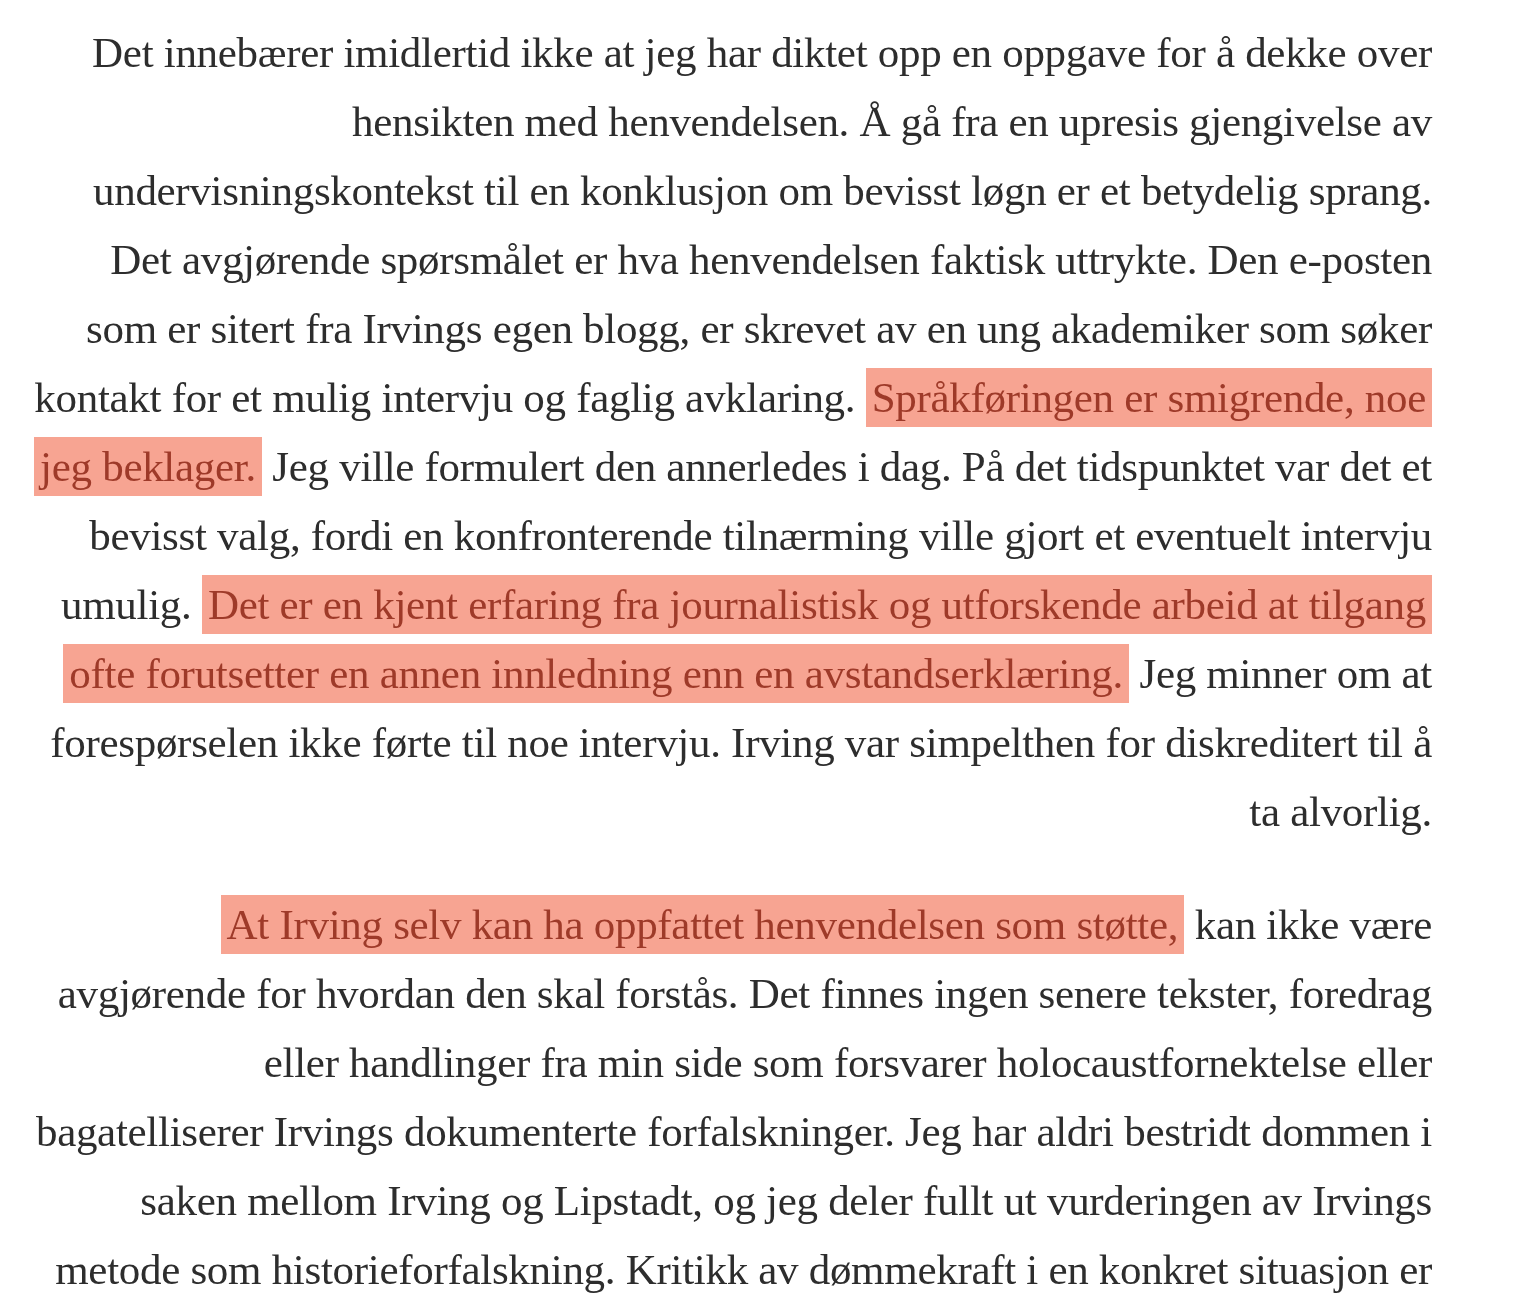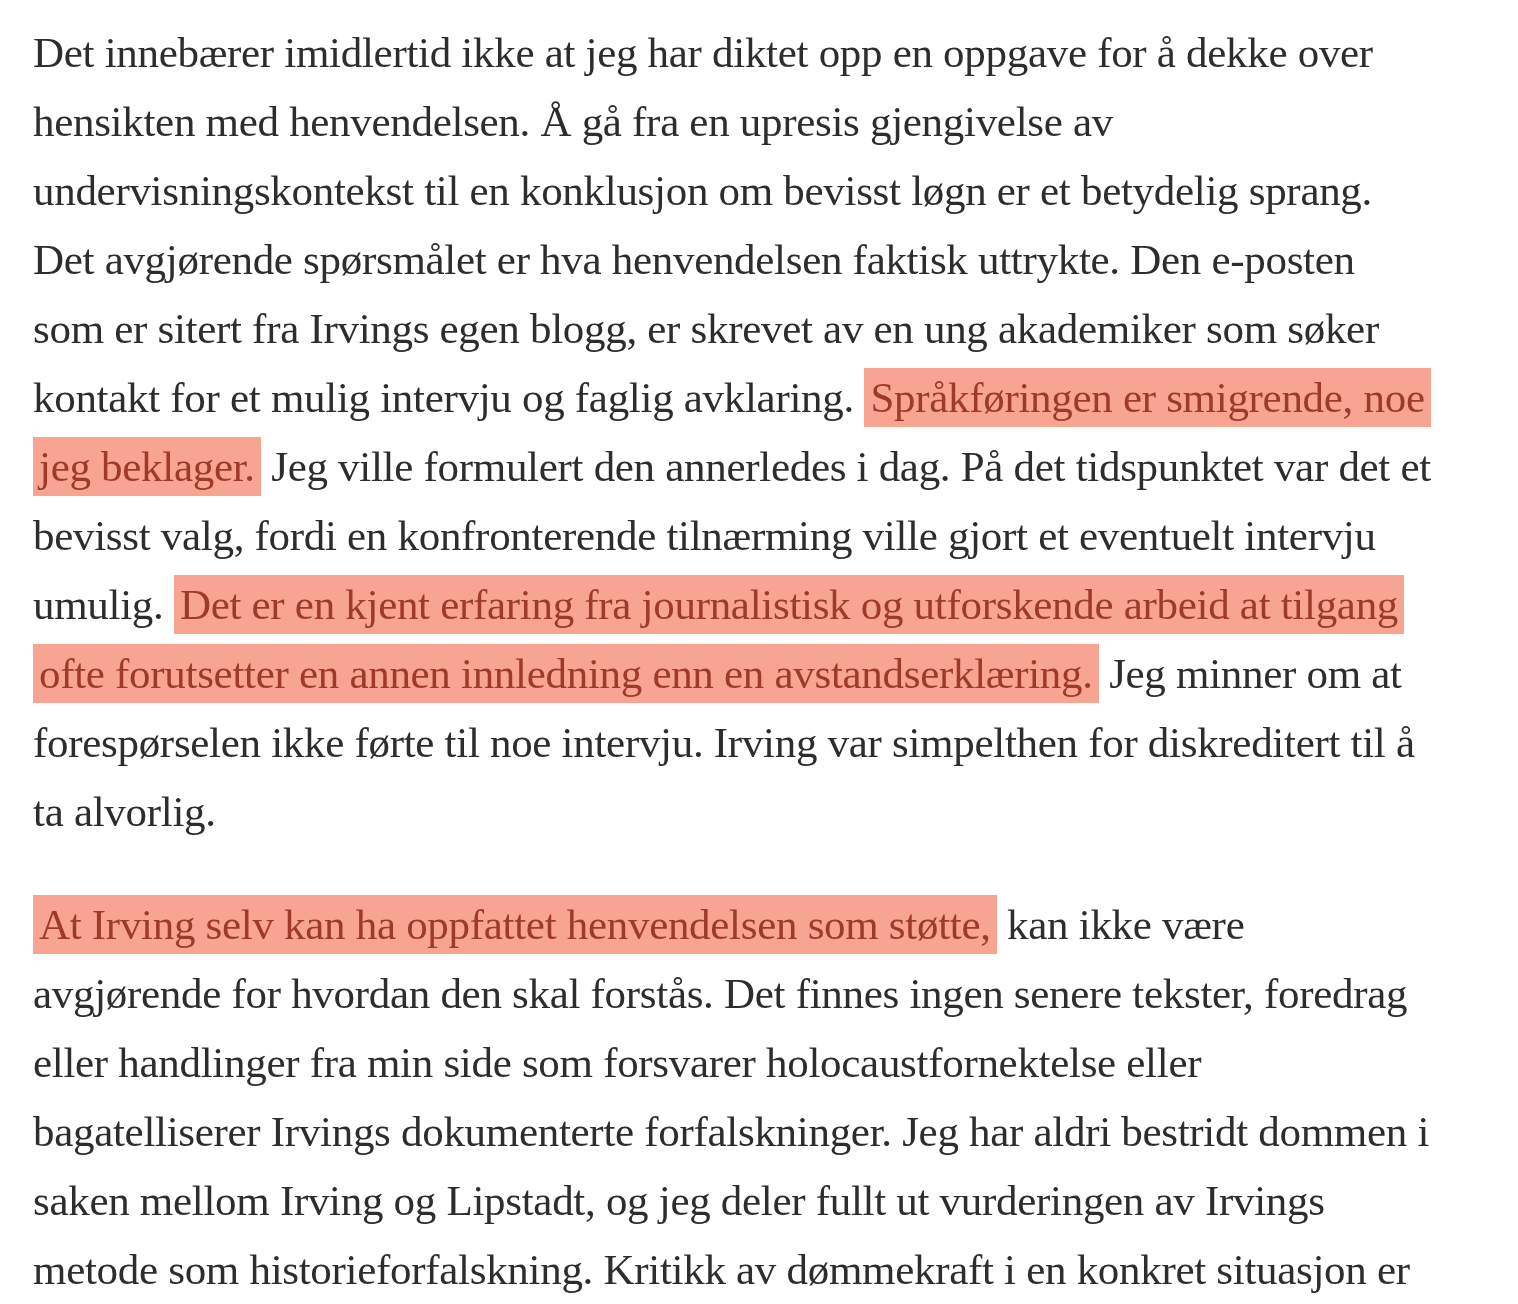--- a/index.html
+++ b/index.html
@@ -17,20 +17,21 @@
     font-family: "Liberation Serif", "DejaVu Serif", serif;
     color: var(--text);
     font-size: 43px;
     line-height: 69px;
     letter-spacing: -0.3px;
     padding: 18px 86px 26px 33px;
     width: 1518px;
   }
   .article-body p {
     margin: 0 0 44px 0;
+    text-align: right;
   }
   .article-body p:last-child {
     margin-bottom: 0;
   }
   mark {
     background: var(--hl-bg);
     color: var(--hl-text);
     padding: 6px 6px;
     -webkit-box-decoration-break: clone;
     box-decoration-break: clone;

